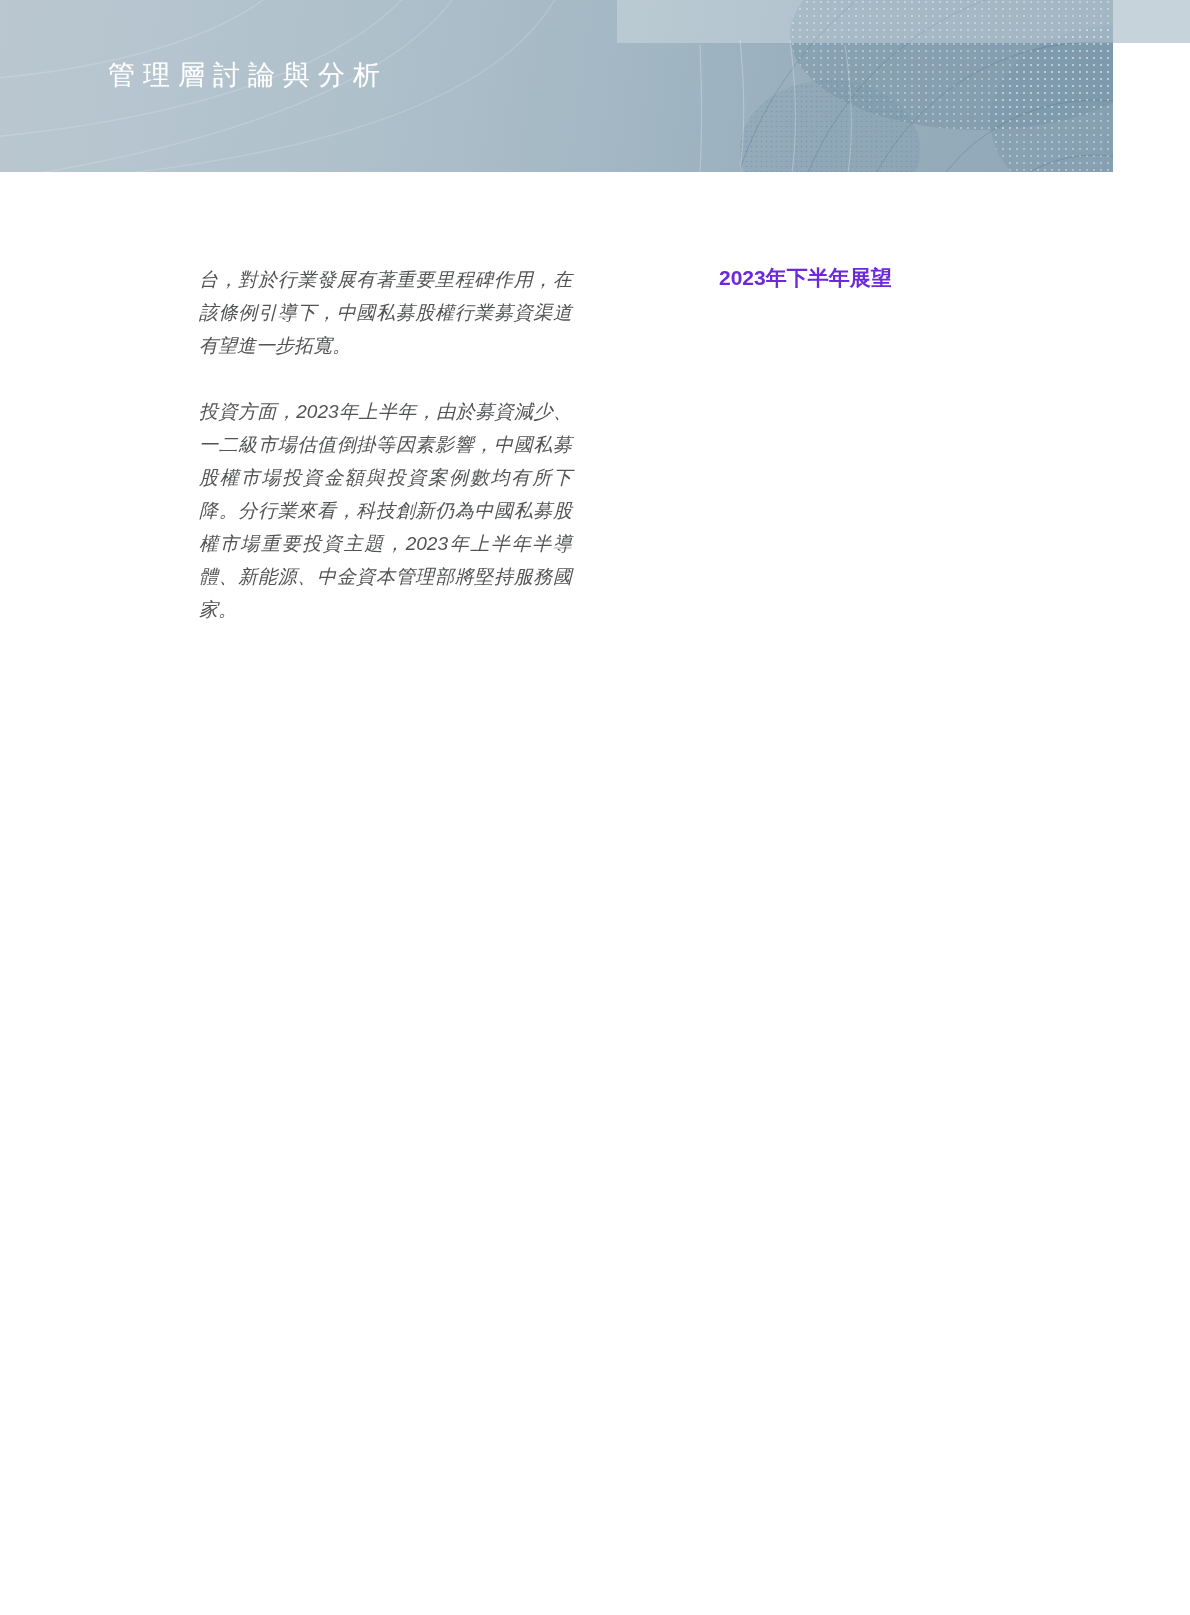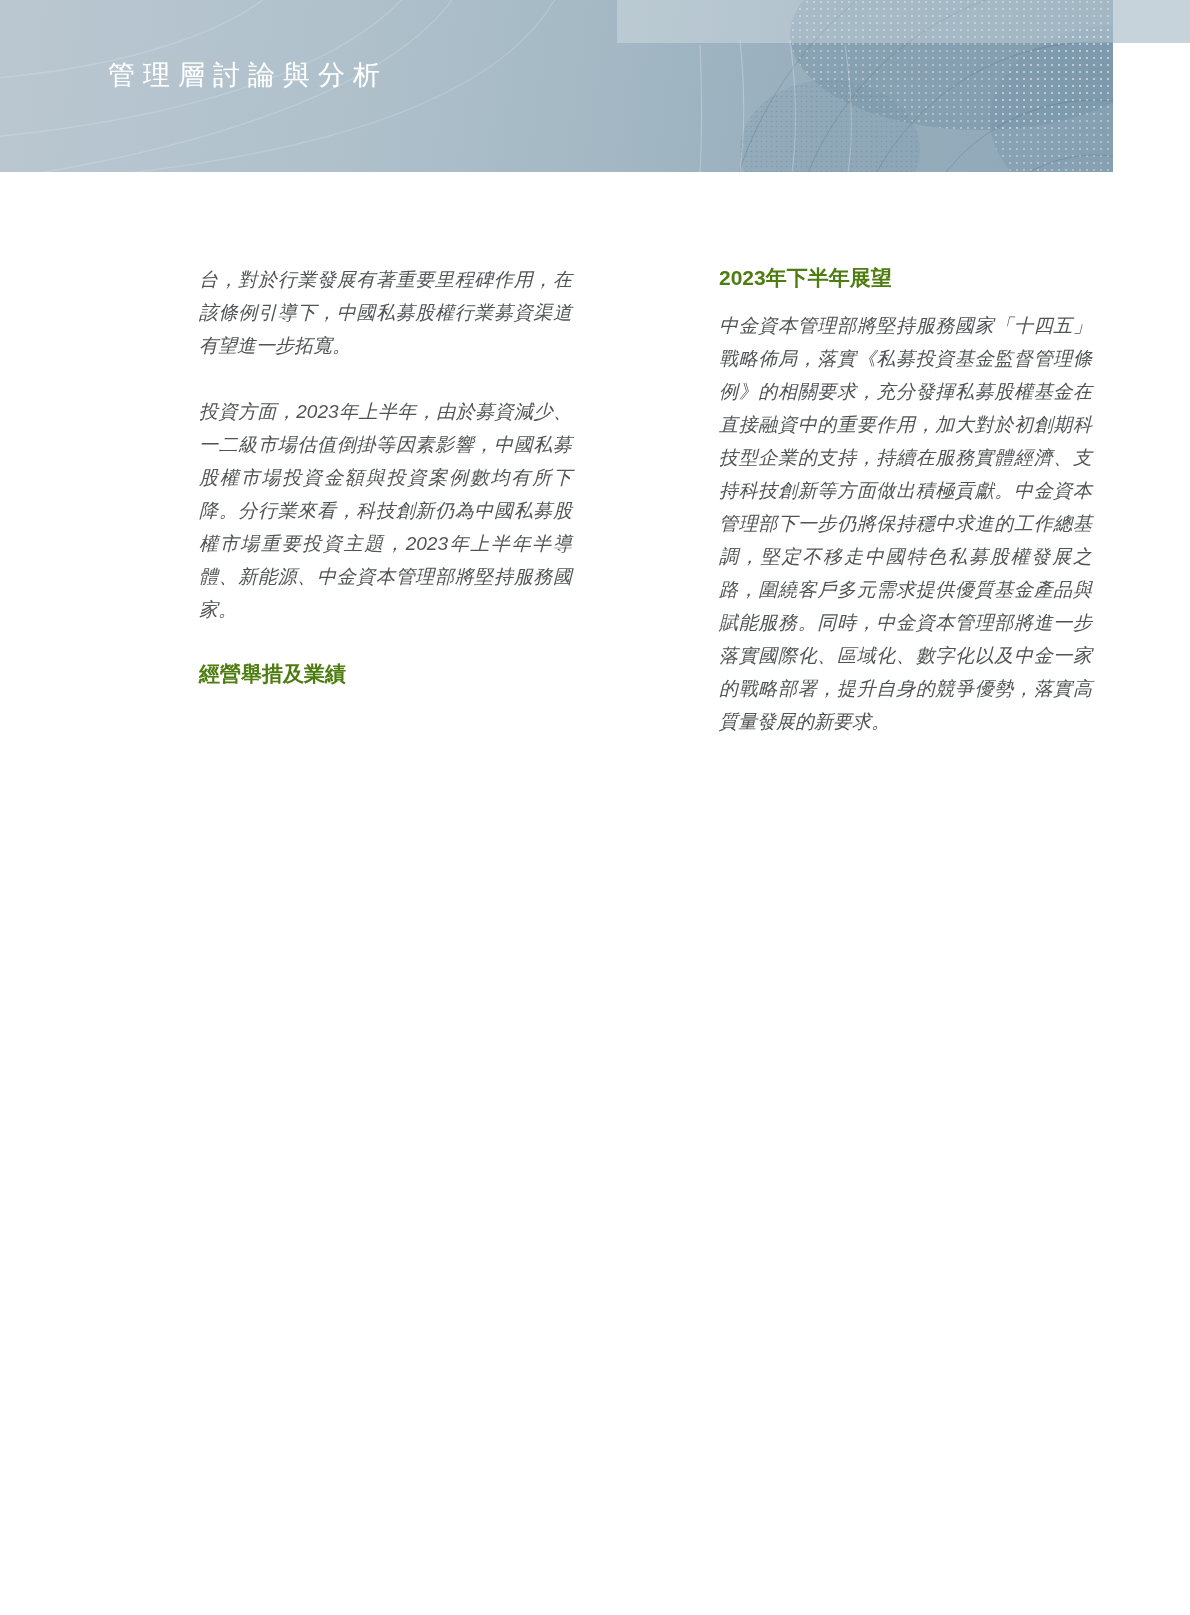--- a/index.html
+++ b/index.html
@@ -62,21 +62,21 @@
   .col-right { left: 719px; }
   .col p {
     margin: 0 0 33px 0;
     text-align: justify;
     text-justify: inter-ideograph;
     text-align-last: left;
     font-style: italic;
   }
   .section-heading {
     margin: 0 0 16px 0;
-    color: #4d7c0f;
+    color: #6d28d9;
     font-size: 21px;
     font-weight: bold;
     line-height: 30px;
   }
 
   
   .page-number {
     position: absolute;
     left: 110px; top: 1530px;
     font-family: "Liberation Serif", "DejaVu Serif", serif;
@@ -132,23 +132,21 @@
     </svg>
     <div class="header-overlay"></div>
   </div>
   <div class="corner-block"></div>
 
   <div class="page-title">管理層討論與分析</div>
 
   <div class="col col-left">
     <p>台，對於行業發展有著重要里程碑作用，在該條例引導下，中國私募股權行業募資渠道有望進一步拓寬。</p>
     <p>投資方面，2023年上半年，由於募資減少、一二級市場估值倒掛等因素影響，中國私募股權市場投資金額與投資案例數均有所下降。分行業來看，科技創新仍為中國私募股權市場重要投資主題，2023年上半年半導體、新能源、中金資本管理部將堅持服務國家。</p>
-    <h3 class="section-heading">經營舉措及業績</h3>
   </div>
 
   <div class="col col-right">
     <h3 class="section-heading">2023年下半年展望</h3>
-    <p>中金資本管理部將堅持服務國家「十四五」戰略佈局，落實《私募投資基金監督管理條例》的相關要求，充分發揮私募股權基金在直接融資中的重要作用，加大對於初創期科技型企業的支持，持續在服務實體經濟、支持科技創新等方面做出積極貢獻。中金資本管理部下一步仍將保持穩中求進的工作總基調，堅定不移走中國特色私募股權發展之路，圍繞客戶多元需求提供優質基金產品與賦能服務。同時，中金資本管理部將進一步落實國際化、區域化、數字化以及中金一家的戰略部署，提升自身的競爭優勢，落實高質量發展的新要求。</p>
   </div>
 
   <div class="page-number">036</div>
 
 </div>
 
 </body></html>

